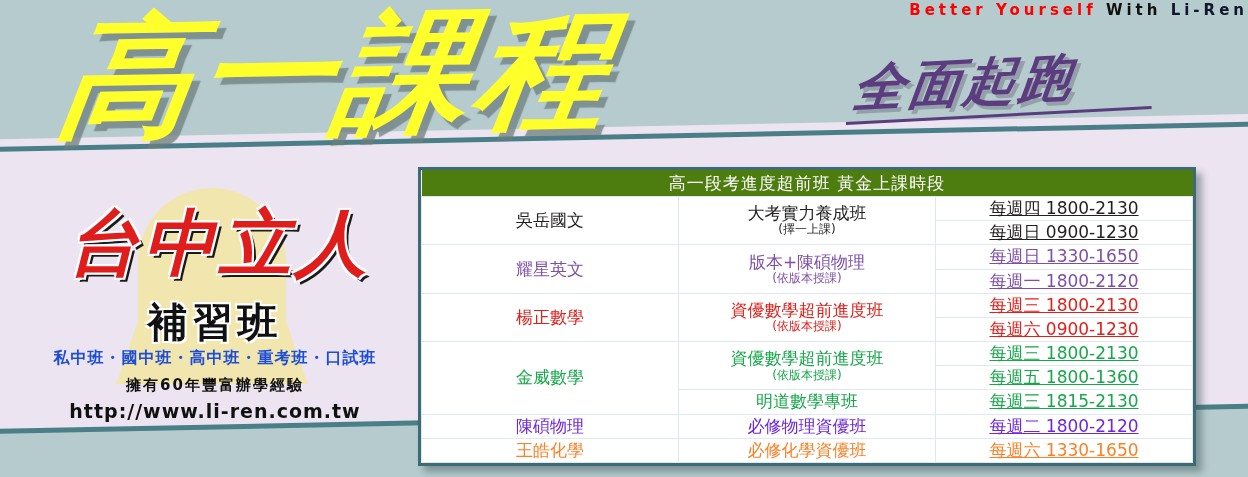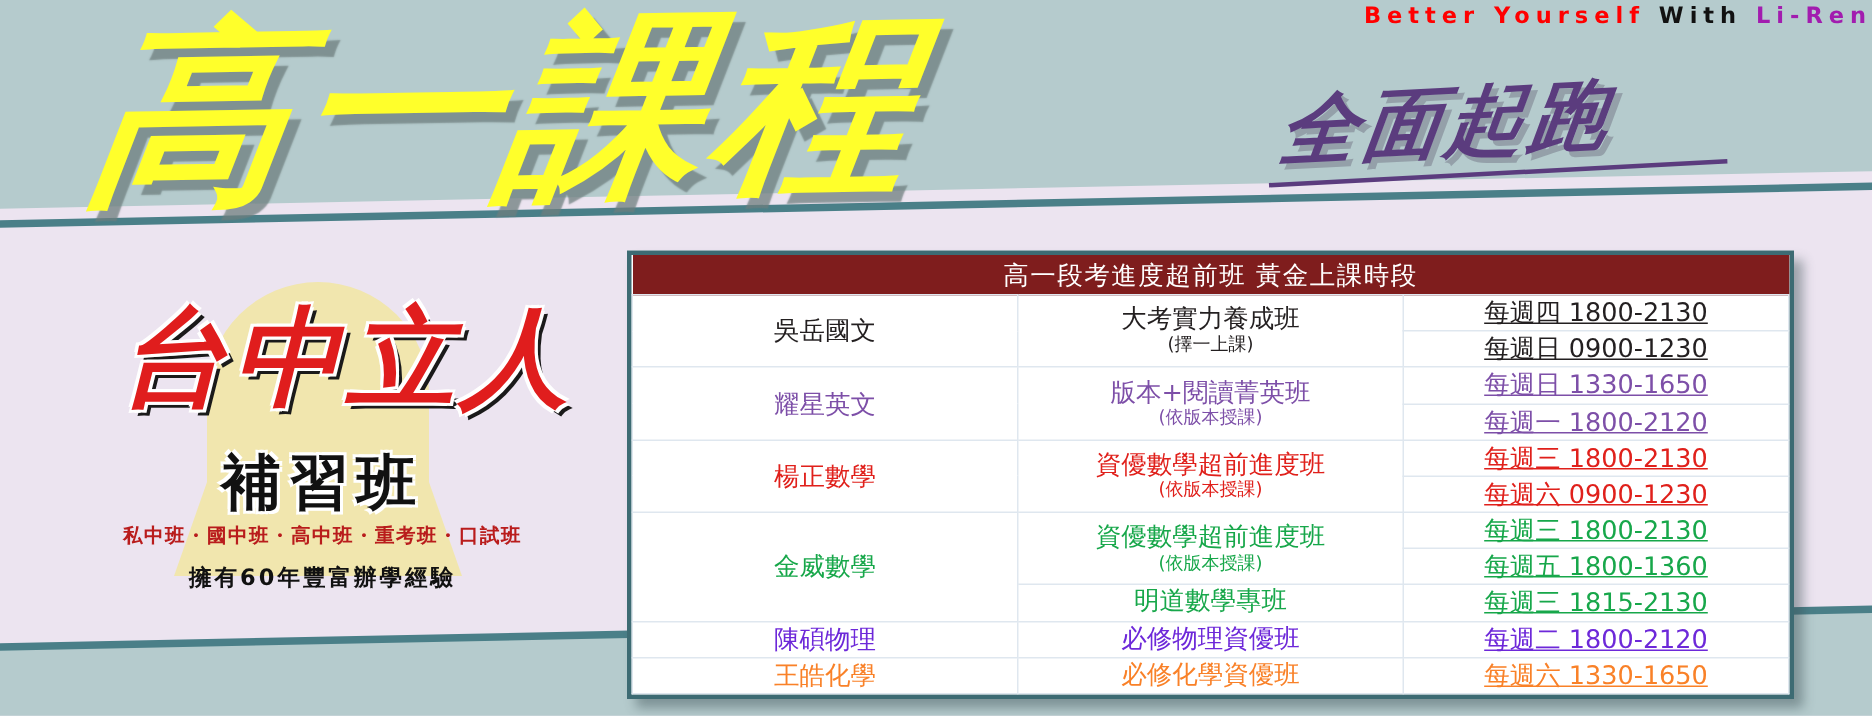--- a/index.html
+++ b/index.html
@@ -39,21 +39,21 @@
   
   .tagline{
     position:absolute;top:1px;left:0;width:1248px;
     text-align:right;padding-right:12px;
     font-size:15px;font-weight:bold;letter-spacing:4px;
     white-space:nowrap;
     font-family:"DejaVu Sans","Liberation Sans",sans-serif;
   }
   .tagline .w1,.tagline .w2{color:#ff0000;}
   .tagline .w3{color:#111111;}
-  .tagline .w4{color:#a21caf;}
+  .tagline .w4{color:#0f172a;}
 
   
   .headline{
     position:absolute;left:52px;top:12px;
     font-size:132px;line-height:1;
     font-weight:bold;font-style:italic;
     color:#ffff2b;
     letter-spacing:6px;
     text-shadow:7px 7px 1px rgba(110,125,125,.75);
     font-family:"DejaVu Sans","Liberation Sans",sans-serif;
@@ -80,37 +80,37 @@
     position:absolute;left:118px;top:2px;width:148px;height:196px;
     background:#f1e6ae;
     border-radius:74px 74px 8px 8px;
   }
   .logo-arch:after{
     content:"";position:absolute;left:-22px;bottom:0;width:192px;height:74px;
     background:#f1e6ae;
     clip-path:polygon(26px 0,166px 0,192px 74px,0 74px);
   }
   .logo-main{
-    position:absolute;left:16px;top:22px;width:390px;text-align:center;
+    position:absolute;left:4px;top:22px;width:390px;text-align:center;
     font-size:72px;line-height:1;font-weight:bold;font-style:italic;
     color:#e01d1d;letter-spacing:4px;white-space:nowrap;
     text-shadow:
       -2px -2px 0 #fff, 2px -2px 0 #fff,-2px 2px 0 #fff,2px 2px 0 #fff,
       4px 4px 0 #1a1a1a;
-    font-family:Liberation Mono, monospace;
+    font-family:Liberation Serif, serif;
   }
   .logo-sub{
     position:absolute;left:0;top:116px;width:390px;text-align:center;
     font-size:40px;line-height:1;font-weight:bold;color:#111;
     letter-spacing:5px;white-space:nowrap;
     text-shadow:-2px -2px 0 #fff,2px -2px 0 #fff,-2px 2px 0 #fff,2px 2px 0 #fff;
   }
   .logo-classes{
     position:absolute;left:0;top:162px;width:390px;text-align:center;
-    font-size:13px;font-weight:bold;color:#b91c1c;letter-spacing:1px;white-space:nowrap;
+    font-size:16px;font-weight:bold;color:#1d4ed8;letter-spacing:1px;white-space:nowrap;
   }
   .logo-exp{
     position:absolute;left:0;top:190px;width:390px;text-align:center;
     font-size:15px;font-weight:bold;color:#111;letter-spacing:2px;white-space:nowrap;
   }
   .logo-url{
     position:absolute;left:0;top:214px;width:390px;text-align:center;
     font-size:19px;font-weight:bold;color:#111;letter-spacing:1px;white-space:nowrap;
     font-family:"DejaVu Sans","Liberation Sans",sans-serif;
   }
@@ -121,21 +121,21 @@
     background:#ffffff;
     border:3px solid #3d6b73;
     box-shadow:6px 6px 7px rgba(60,80,85,.45);
     box-sizing:border-box;
     overflow:hidden;
   }
   table.sched{
     width:100%;height:100%;border-collapse:collapse;table-layout:fixed;
   }
   table.sched th.hdr{
-    background:#7f1d1d;color:#ffffff;
+    background:#4d7c0f;color:#ffffff;
     font-size:17px;font-weight:normal;letter-spacing:1px;
     height:26px;padding:0;text-align:center;
   }
   table.sched td{
     border:1px solid #dfe7ef;
     font-size:17px;text-align:center;vertical-align:middle;
     padding:0 2px;
   }
   td.teacher{width:112px;font-size:18px;}
   td.course{width:215px;line-height:1.12;}
@@ -170,20 +170,21 @@
   <div class="headline">高一課程</div>
   <div class="subhead">全面起跑</div>
   <div class="subhead-underline"></div>
 
   <div class="logo-wrap">
     <div class="logo-arch"></div>
     <div class="logo-main">台中立人</div>
     <div class="logo-sub">補習班</div>
     <div class="logo-classes">私中班・國中班・高中班・重考班・口試班</div>
     <div class="logo-exp">擁有60年豐富辦學經驗</div>
+    <div class="logo-url">http://www.li-ren.com.tw</div>
   </div>
 
   <div class="tablecard">
     <table class="sched">
       <thead>
         <tr>
           <th class="hdr" colspan="3">高一段考進度超前班  黃金上課時段</th>
         </tr>
       </thead>
       <tbody>
@@ -196,21 +197,21 @@
           </td>
           <td class="time c-black">每週四 1800-2130</td>
         </tr>
         <tr>
           <td class="time c-black">每週日 0900-1230</td>
         </tr>
 
         <tr>
           <td class="teacher c-purple" rowspan="2">耀星英文</td>
           <td class="course c-purple" rowspan="2">
-            <span>版本+閱讀菁英班</span>
+            <span>版本+陳碩物理</span>
             <span class="sub">(依版本授課)</span>
           </td>
           <td class="time c-purple">每週日 1330-1650</td>
         </tr>
         <tr>
           <td class="time c-purple">每週一 1800-2120</td>
         </tr>
 
         <tr>
           <td class="teacher c-red" rowspan="2">楊正數學</td>

